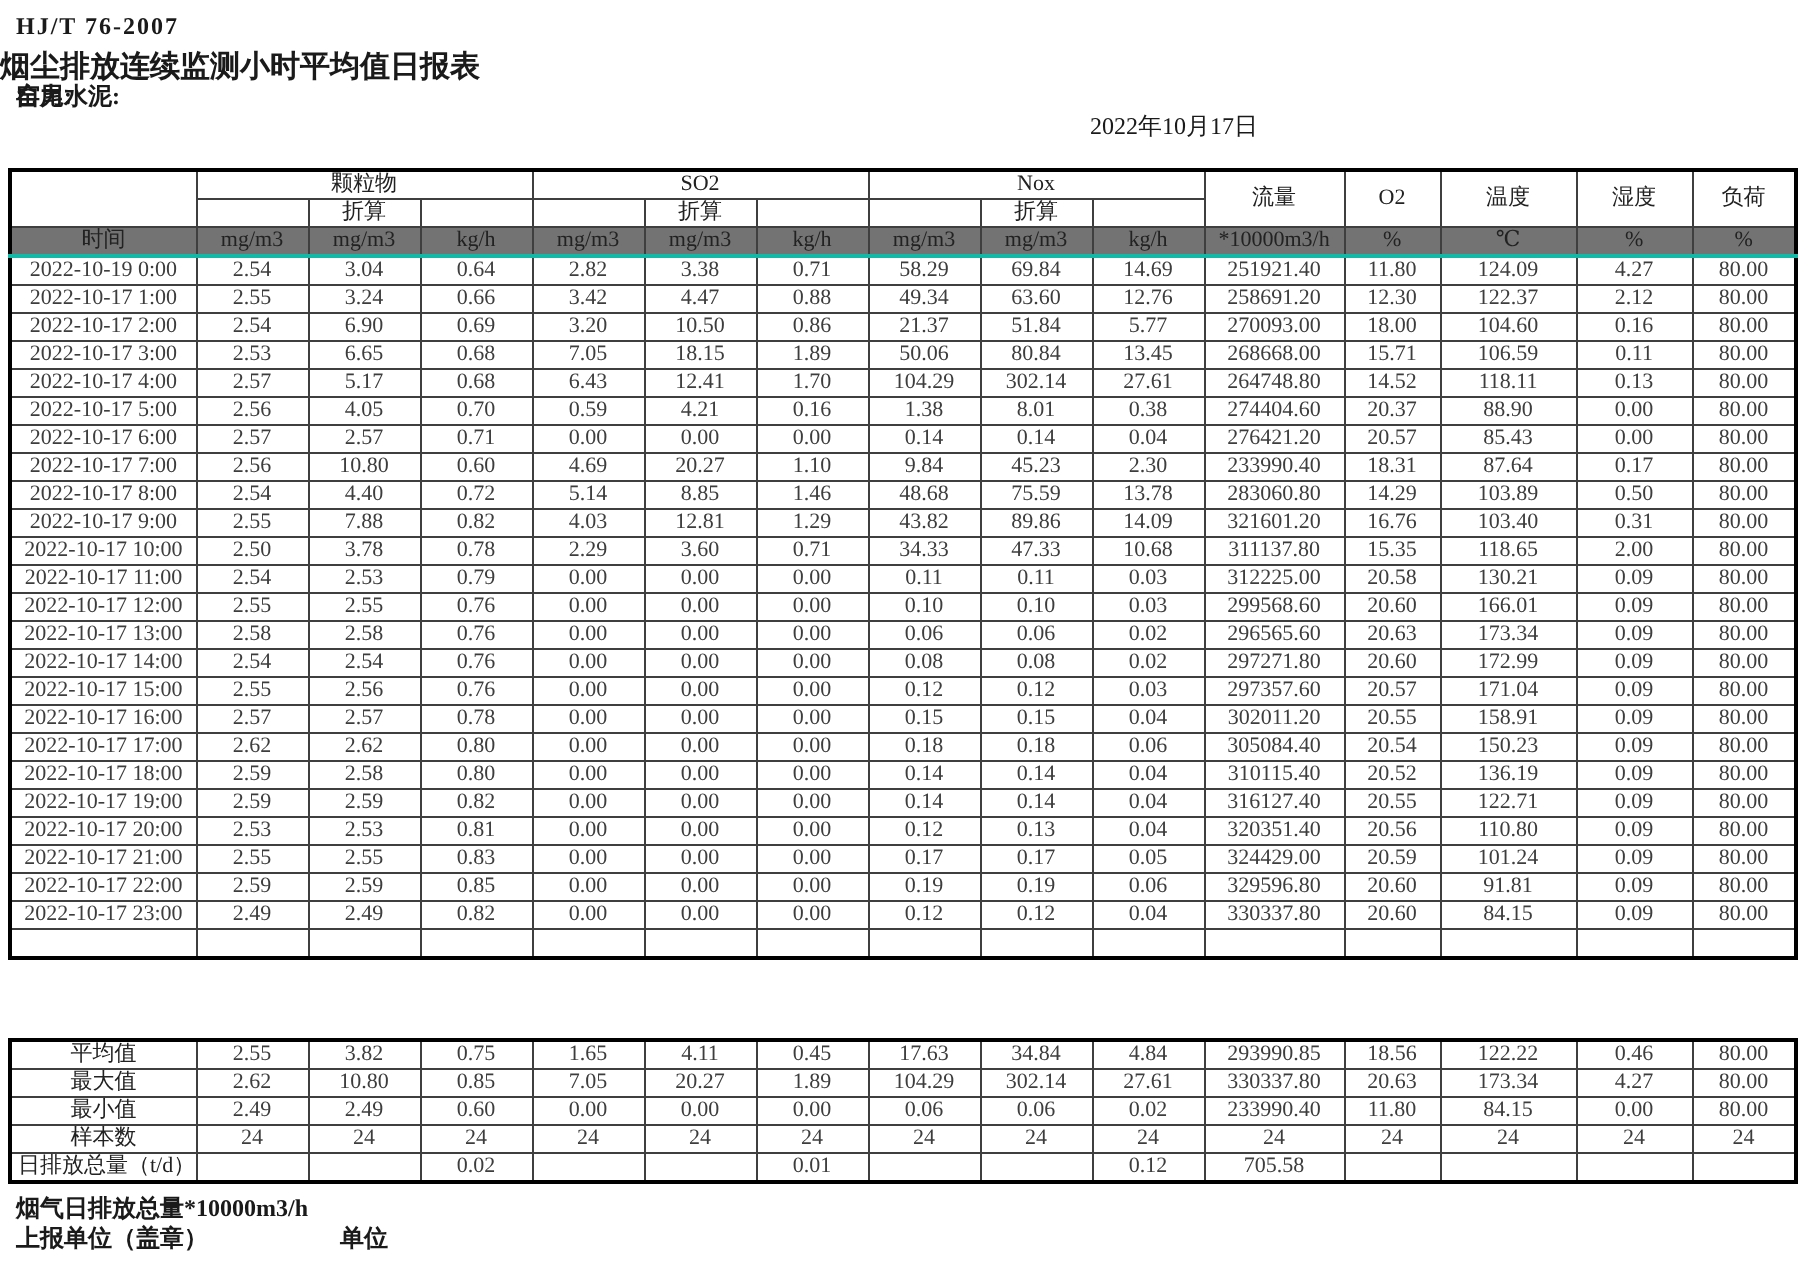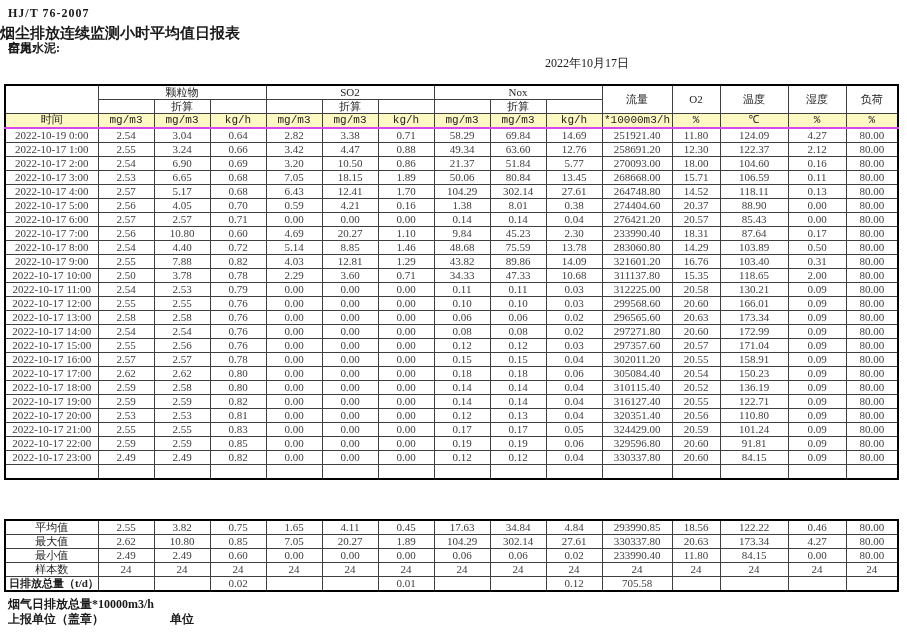--- a/index.html
+++ b/index.html
@@ -21,23 +21,23 @@
   #main-table { position: absolute; left: 4px; top: 84px; width: 893px; border: 2px solid #000; }
   #summary-table { position: absolute; left: 4px; top: 519px; width: 893px; border: 2px solid #000; }
   td {
     border: 1px solid #3f3f3f;
     height: 14px; line-height: 13px;
     font-size: 11px; text-align: center;
     color: #3d3d3d; padding: 0 1px;
     white-space: nowrap; overflow: hidden;
   }
   thead td { color: #222; }
-  td.unit-row { background: #fef9c3; border-bottom: 2px solid #d946ef; font-family: Liberation Mono, monospace; }
+  td.unit-row { background: #737373; border-bottom: 2px solid #14b8a6; }
   td.lbl { color: #222; }
-  td.left { text-align: right; padding-left: 3px; font-weight: bold; }
+  td.left { text-align: right; padding-left: 3px; }
 
   .footer-flue { position: absolute; left: 8px; top: 596px; font-size: 12px; font-weight: bold; }
   .footer-report { position: absolute; left: 8px; top: 611px; font-size: 12px; font-weight: bold; }
   .footer-unit { position: absolute; left: 170px; top: 611px; font-size: 12px; font-weight: bold; }
 </style>
 </head>
 <body>
 
 <div class="std-label">HJ/T 76-2007</div>
 <div class="report-title">烟尘排放连续监测小时平均值日报表</div>

